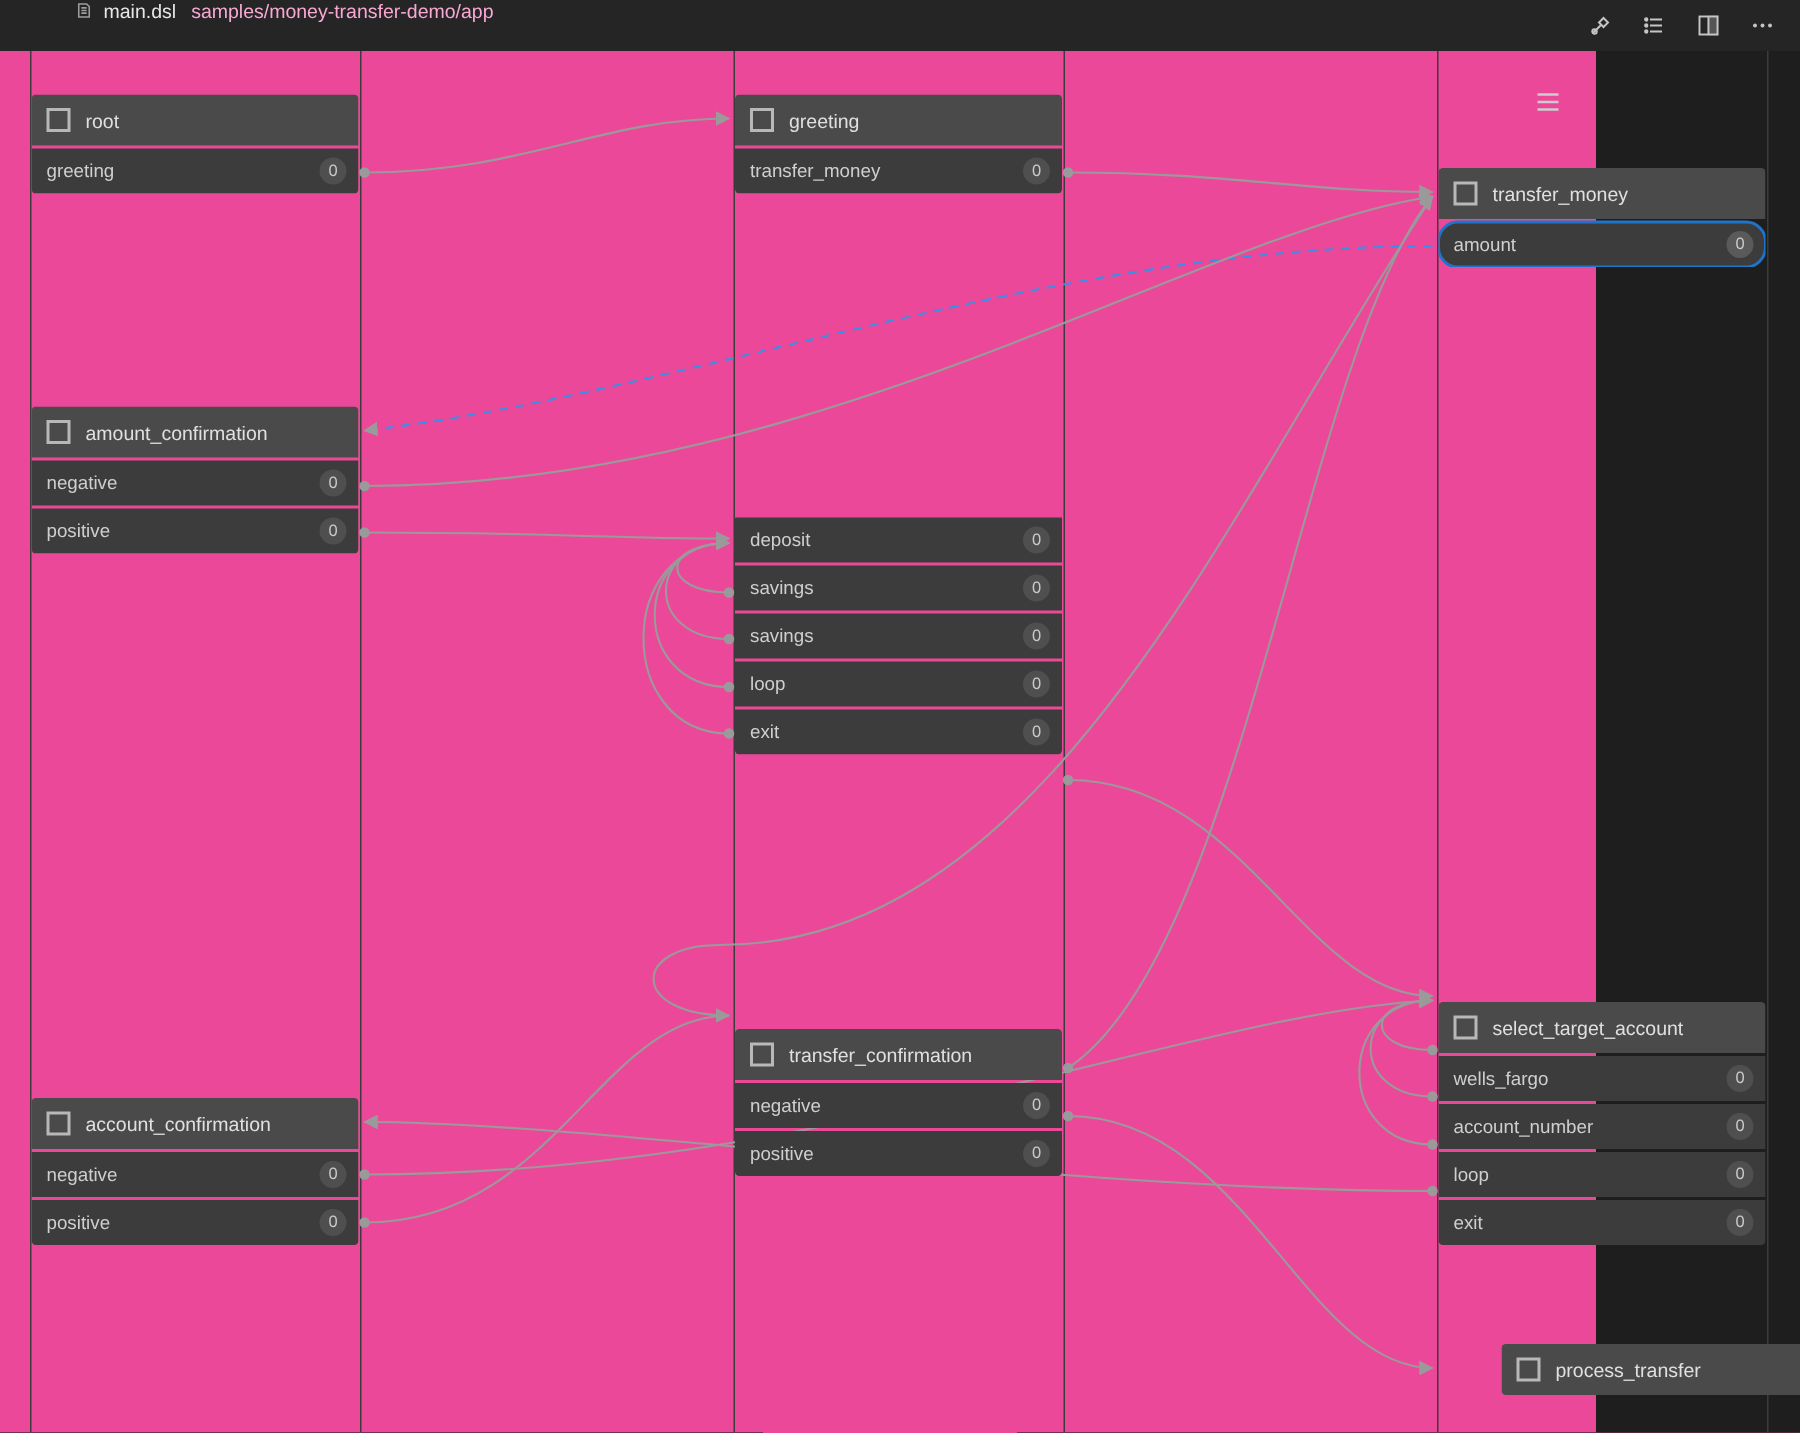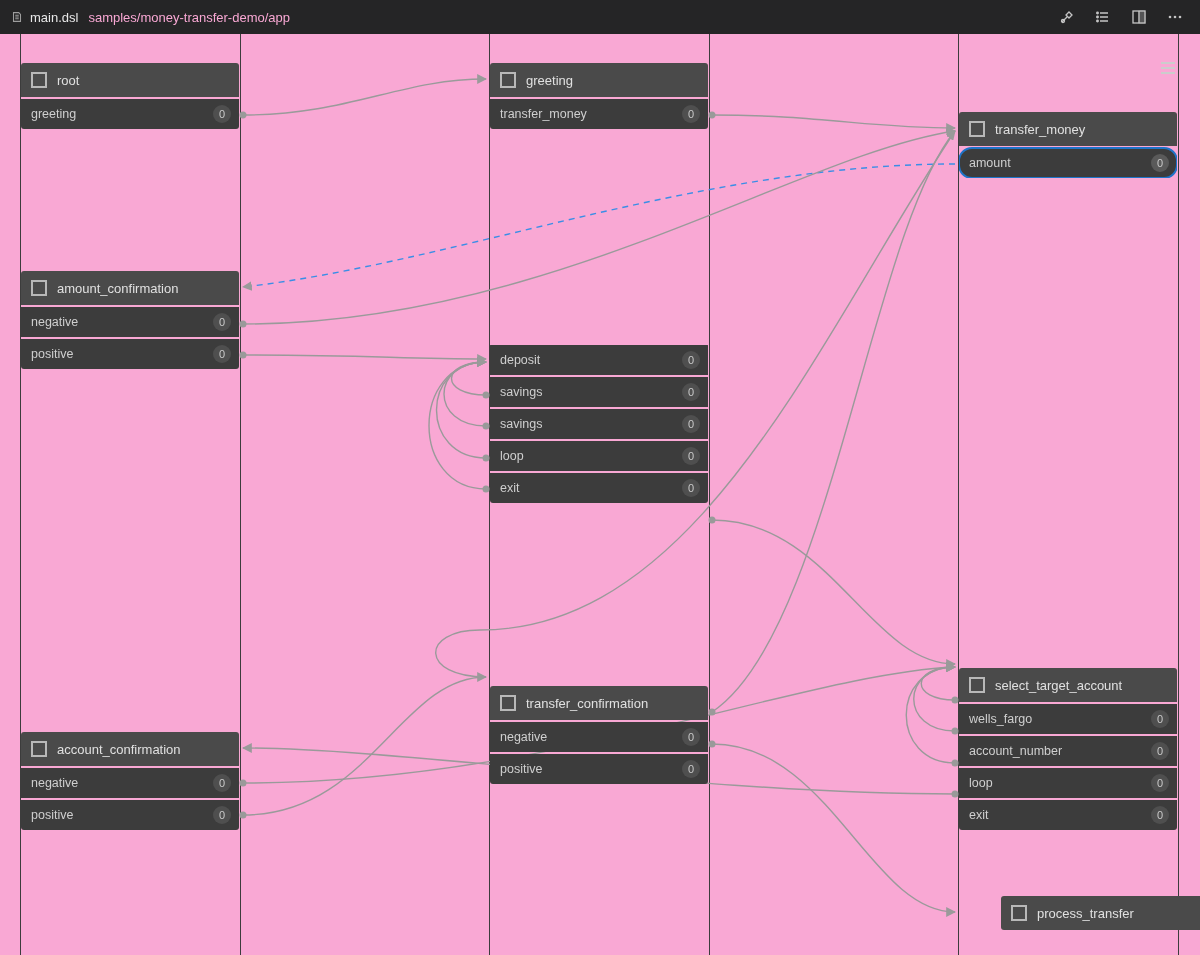--- a/index.html
+++ b/index.html
@@ -1,30 +1,30 @@
 <!DOCTYPE html>
 <html><head>
 <meta charset="utf-8">
 <style>
   * { box-sizing: border-box; margin: 0; padding: 0; }
   html, body { width: 1200px; height: 955px; overflow: hidden; font-family: "Segoe UI", Arial, sans-serif; font-size: 13px; color: #cccccc; background: #1e1e1e; }
   .titlebar { height: 34px; background: #252526; display: flex; align-items: stretch; }
-  .tab { display: flex; align-items: center; gap: 6px; padding: 0 10px; color: #9d9d9d; cursor: pointer; }
+  .tab { display: flex; gap: 6px; padding: 0 10px; color: #9d9d9d; cursor: pointer; margin-left: 39px; }
   .tab.active { background: #1e1e1e; color: #ffffff; }
   .tab .file-icon { width: 14px; height: 14px; display: inline-flex; align-items: center; justify-content: center; }
   .tab .file-icon svg { width: 14px; height: 14px; }
   .tab .name { color: #e7e7e7; }
   .tab.active .name { color: #ffffff; }
   .tab .path { color: #f9a8d4; margin-left: 4px; }
   .tab .close { margin-left: 8px; width: 16px; height: 16px; display: inline-flex; align-items: center; justify-content: center; border-radius: 3px; }
   .title-spacer { flex: 1; }
   .title-actions { display: flex; align-items: center; gap: 14px; padding-right: 14px; }
   .title-actions .icon-btn { width: 22px; height: 22px; display: inline-flex; align-items: center; justify-content: center; color: #c5c5c5; cursor: pointer; border-radius: 3px; }
   .title-actions svg { width: 16px; height: 16px; }
-  .canvas { position: relative; width: 1200px; height: 921px; background: #f9a8d4; text-decoration: underline; }
+  .canvas { position: relative; width: 1064px; height: 921px; background: #ec4899; text-decoration: underline; }
   .col-line { position: absolute; top: 0; bottom: 0; width: 1px; background: #3c3c3c; }
   .hamburger { position: absolute; top: 22px; right: 20px; width: 24px; height: 24px; display: flex; align-items: center; justify-content: center; color: #cccccc; cursor: pointer; }
   .hamburger svg { width: 20px; height: 20px; }
   .node { position: absolute; width: 218px; border-radius: 3px; overflow: hidden; }
   .node-header { height: 34px; background: #4a4a4a; display: flex; align-items: center; gap: 10px; padding: 0 10px; }
   .node-header .sq { width: 16px; height: 16px; border: 2px solid #b8b8b8; background: transparent; }
   .node-header .title { color: #e0e0e0; font-size: 13px; }
   .node-row { height: 30px; background: #3c3c3c; display: flex; align-items: center; justify-content: space-between; padding: 0 8px 0 10px; margin-top: 2px; }
   .node-row .label { color: #cfcfcf; font-size: 12.5px; }
   .node-row .badge { min-width: 18px; height: 18px; border-radius: 9px; background: #4f4f4f; color: #c9c9c9; font-size: 11px; display: inline-flex; align-items: center; justify-content: center; padding: 0 5px; }

